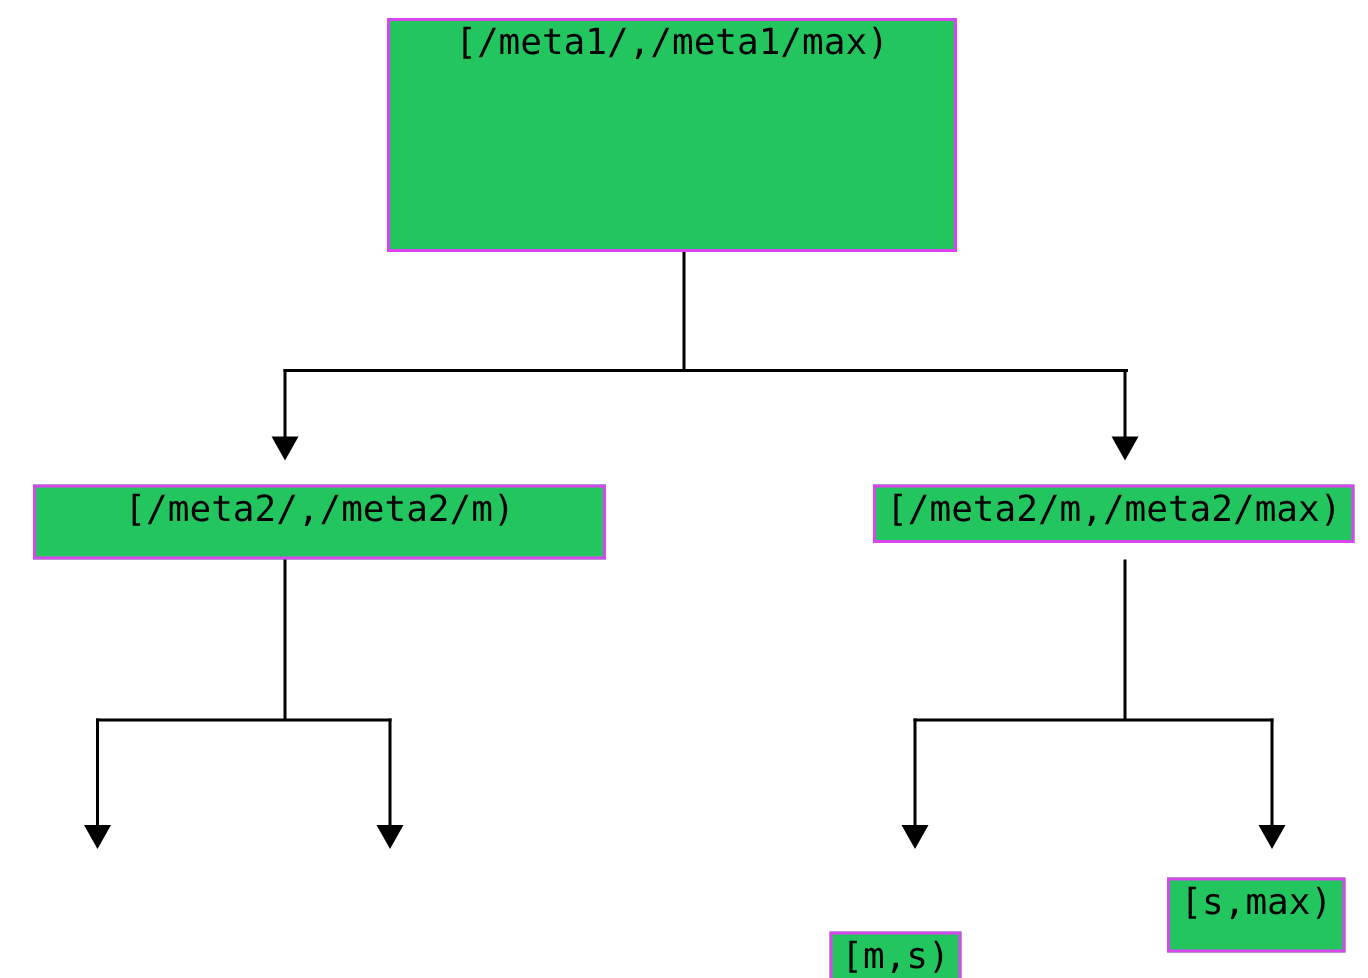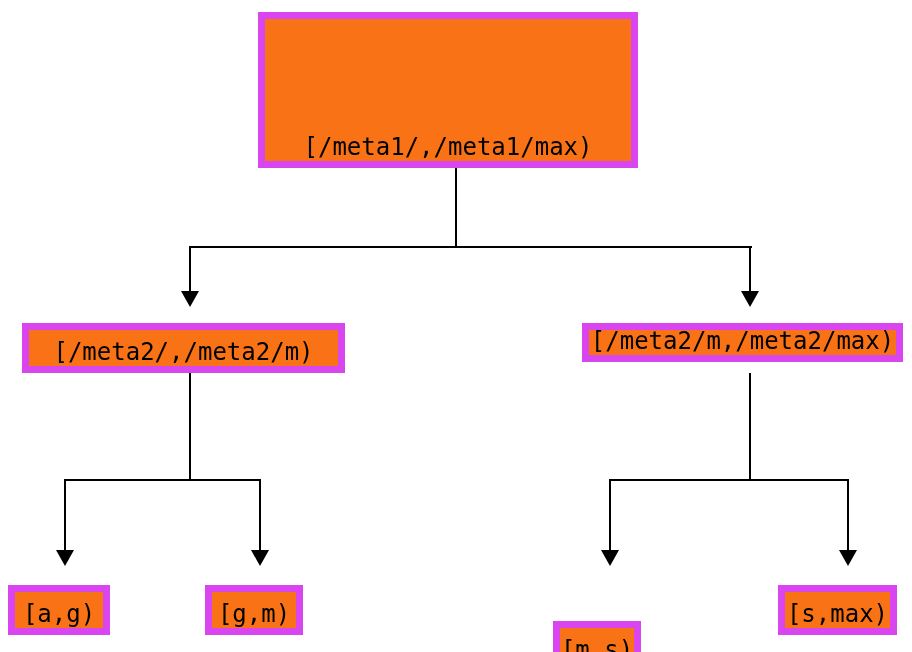--- a/index.html
+++ b/index.html
@@ -11,45 +11,45 @@
     position: relative;
     width: 912px;
     height: 652px;
     background: #ffffff;
     font-family: "DejaVu Sans Mono", "Liberation Mono", monospace;
     overflow: hidden;
   }
   .node {
     position: absolute;
     box-sizing: border-box;
-    border: 7px solid #d946ef;
-    background: #f97316;
+    border: 2px solid #d946ef;
+    background: #22c55e;
     display: flex;
-    align-items: flex-end;
+    align-items: flex-start;
     justify-content: center;
     font-size: 24px;
     color: #000000;
     white-space: nowrap;
   }
   .line {
     position: absolute;
     background: #000000;
   }
   .arrow-down {
     position: absolute;
     width: 0;
     height: 0;
     border-left: 9px solid transparent;
     border-right: 9px solid transparent;
     border-top: 16px solid #000000;
   }
 
   
   .node-root { left: 258px; top: 12px;  width: 380px; height: 156px; }
-  .node-l    { left: 22px;  top: 323px; width: 323px; height: 50px; }
+  .node-l    { left: 22px;  top: 323px; width: 382px; height: 50px; }
   .node-r    { left: 582px; top: 323px; width: 321px; height: 39px; }
   .node-ll   { left: 8px;   top: 585px; width: 102px; height: 50px; }
   .node-lr   { left: 205px; top: 585px; width: 98px;  height: 50px; }
   .node-rl   { left: 553px; top: 585px; width: 88px; height: 50px; margin-top: 36px; }
   .node-rr   { left: 778px; top: 585px; width: 119px; height: 50px; }
 
   
   .v-root      { left: 455px; top: 168px; width: 2px;   height: 80px; }
   .h-top       { left: 189px; top: 246px; width: 563px; height: 2px; }
   .v-top-left  { left: 189px; top: 246px; width: 2px;   height: 46px; }
@@ -80,26 +80,20 @@
     <span>[/meta1/,/meta1/max)</span>
   </div>
 
   <div class="node node-l">
     <span>[/meta2/,/meta2/m)</span>
   </div>
   <div class="node node-r">
     <span>[/meta2/m,/meta2/max)</span>
   </div>
 
-  <div class="node node-ll">
-    <span>[a,g)</span>
-  </div>
-  <div class="node node-lr">
-    <span>[g,m)</span>
-  </div>
   <div class="node node-rl">
     <span>[m,s)</span>
   </div>
   <div class="node node-rr">
     <span>[s,max)</span>
   </div>
 
   <div class="line v-root"></div>
   <div class="line h-top"></div>
   <div class="line v-top-left"></div>

